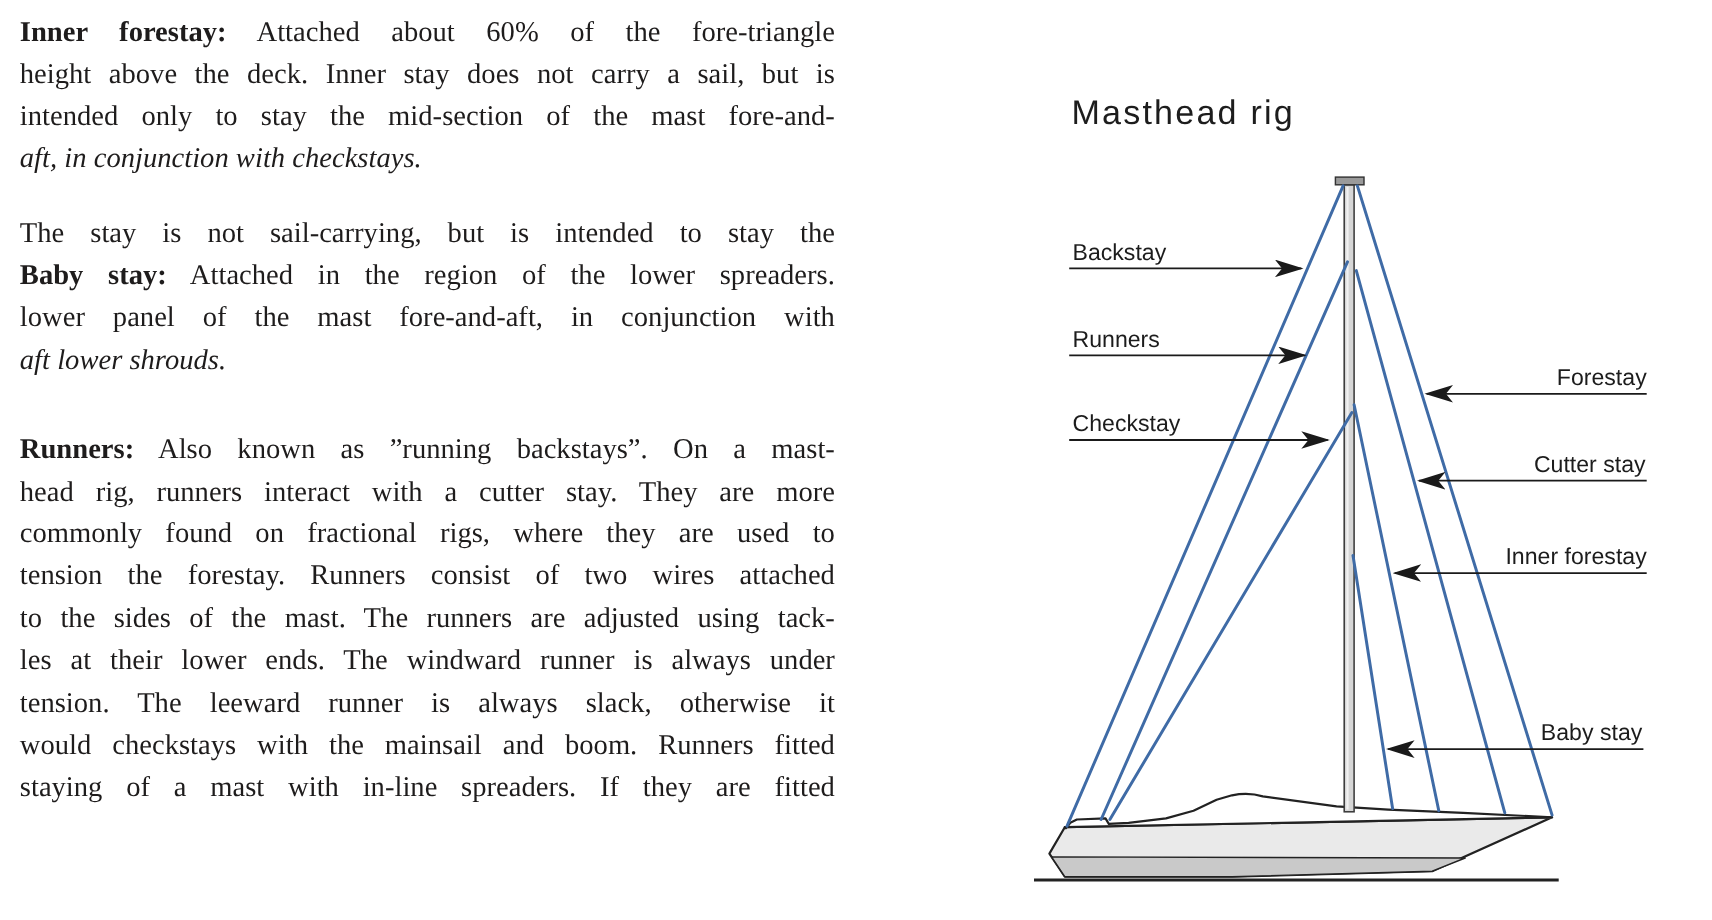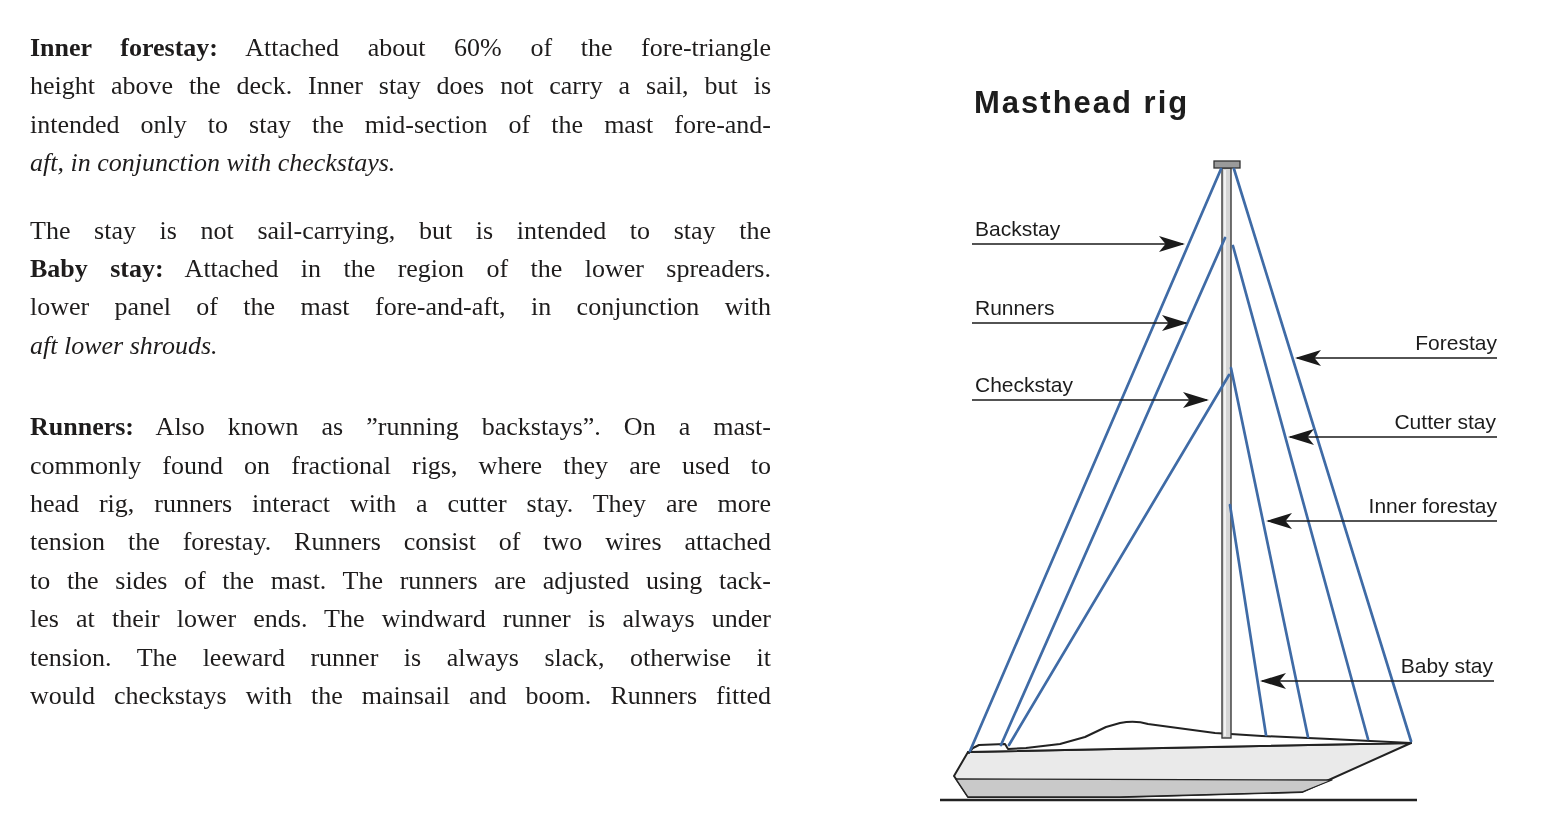--- a/index.html
+++ b/index.html
@@ -3,33 +3,33 @@
 <meta charset="utf-8">
 <style>
   html,body{margin:0;padding:0;}
   body{
     width:1556px;height:836px;position:relative;overflow:hidden;
     background:#ffffff;
     font-family:"Liberation Serif","DejaVu Serif",serif;
   }
   
   #article{
-    position:absolute;left:30px;top:10px;width:741px;
-    font-size:26px;line-height:38.4px;color:#1e1c1c;margin-top:19px;
+    position:absolute;left:18px;top:10px;width:741px;
+    font-size:26px;line-height:38.4px;color:#1e1c1c;
   }
   #article .para:nth-child(2){margin-top:29px;}
   #article .para:nth-child(3){margin-top:43px;}
   .line{text-align:justify;text-align-last:justify;white-space:normal;}
   .line.pl{text-align-last:left;font-style:italic;}
   .line strong{font-weight:bold;}
   
   #fig-title{
     position:absolute;left:974px;top:85px;
     font-family:"Liberation Sans","DejaVu Sans",sans-serif;
-    font-weight:bold;font-size:31px;letter-spacing:2px;color:#1d1d1d;
+    font-weight:normal;font-size:31px;letter-spacing:2px;color:#1d1d1d;
   }
   #rig-svg{position:absolute;left:0;top:0;}
   .lbl{
     font-family:"Liberation Sans","DejaVu Sans",sans-serif;
     font-size:21px;fill:#1c1c1c;
   }
   .leader{stroke:#1a1a1a;stroke-width:1.6;fill:none;}
   .stay{stroke-width:2.7;fill:none;stroke-linecap:round;}
   .outline{stroke:#222222;stroke-linejoin:round;}
 </style>
@@ -44,27 +44,28 @@
       <div class="line pl">aft, in conjunction with checkstays.</div>
     </div>
     <div class="para">
       <div class="line">The stay is not sail-carrying, but is intended to stay the</div>
       <div class="line"><strong>Baby stay:</strong> Attached in the region of the lower spreaders.</div>
       <div class="line">lower panel of the mast fore-and-aft, in conjunction with</div>
       <div class="line pl">aft lower shrouds.</div>
     </div>
     <div class="para">
       <div class="line"><strong>Runners:</strong> Also known as ”running backstays”. On a mast-</div>
+      <div class="line">head rig, runners interact with a cutter stay. They are more</div>
       <div class="line">commonly found on fractional rigs, where they are used to</div>
-      <div class="line">head rig, runners interact with a cutter stay. They are more</div>
       <div class="line">tension the forestay. Runners consist of two wires attached</div>
       <div class="line">to the sides of the mast. The runners are adjusted using tack-</div>
       <div class="line">les at their lower ends. The windward runner is always under</div>
       <div class="line">tension. The leeward runner is always slack, otherwise it</div>
       <div class="line">would checkstays with the mainsail and boom. Runners fitted</div>
+      <div class="line">staying of a mast with in-line spreaders. If they are fitted</div>
     </div>
   </div>
 
 <div id="fig-title">Masthead rig</div>
 
 <svg id="rig-svg" width="1556" height="836" viewBox="0 0 1556 836">
   <defs>
     <marker id="arrow" viewBox="0 0 26 16" refX="24" refY="8" markerWidth="26" markerHeight="16" markerUnits="userSpaceOnUse" orient="auto">
       <path d="M26,8 L0,0 L6.5,8 L0,16 Z" fill="#1a1a1a"></path>
     </marker>

